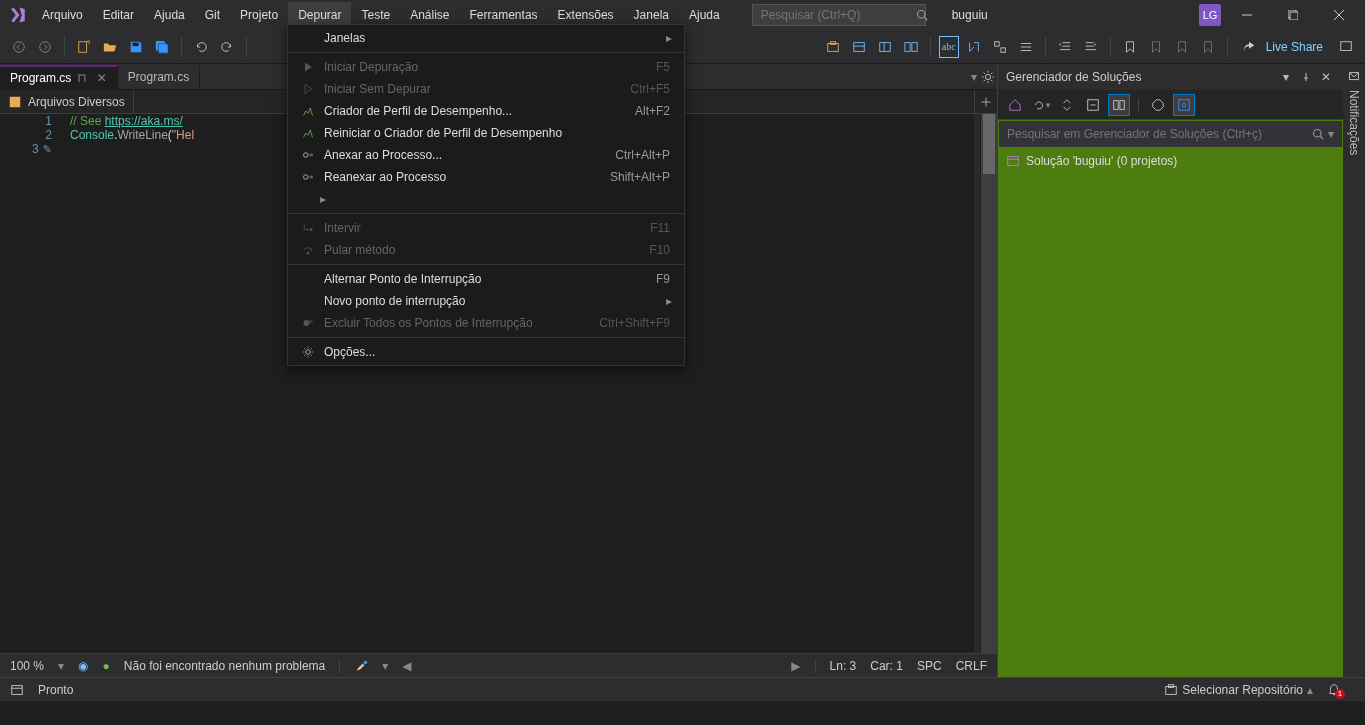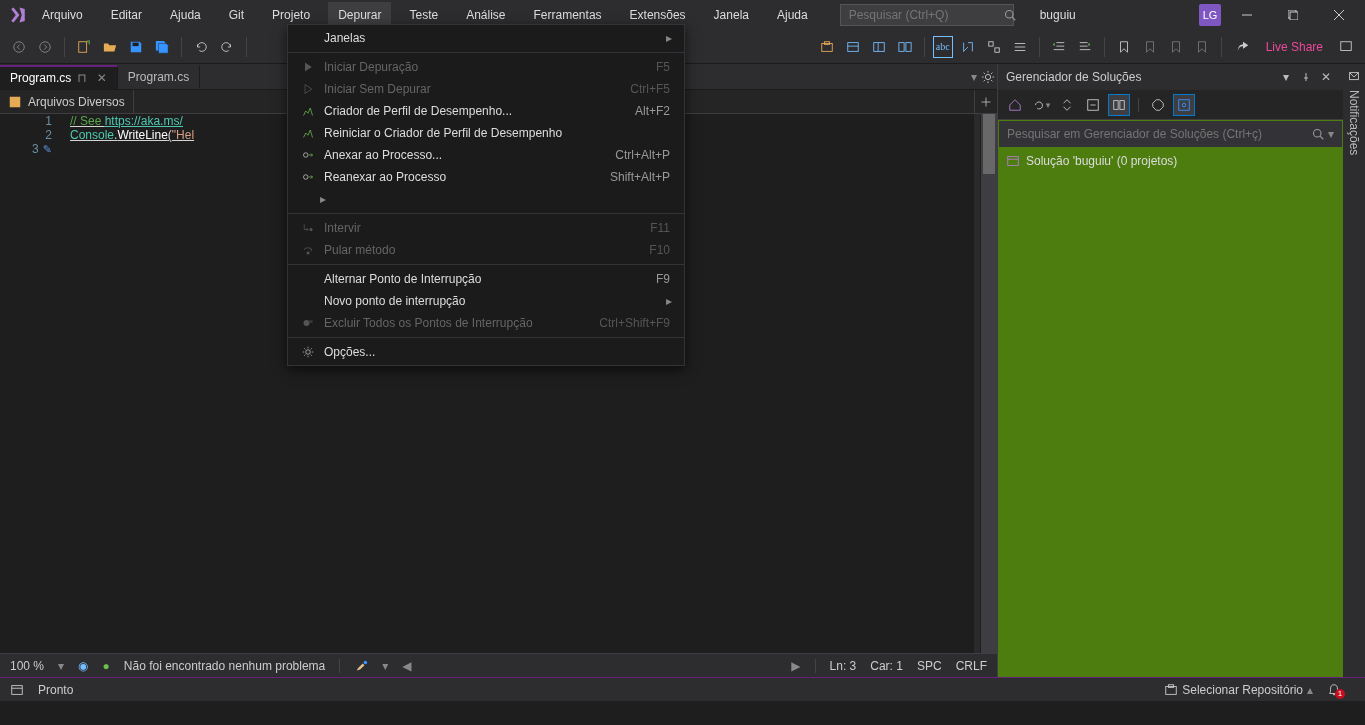--- a/index.html
+++ b/index.html
@@ -1,59 +1,59 @@
 <!DOCTYPE html>
 <html><head>
 <meta charset="utf-8">
 <style>
 * { margin: 0; padding: 0; box-sizing: border-box; font-family: "Segoe UI", sans-serif; font-size: 12px; }
 body { background: #1e1e1e; color: #ccc; width: 1365px; height: 725px; overflow: hidden; position: relative; }
 
 
 .titlebar { height: 30px; background: #2d2d30; display: flex; align-items: center; padding: 0 6px; gap: 2px; }
 .logo { width: 24px; height: 24px; display: flex; align-items: center; justify-content: center; color: #b17fd4; font-size: 16px; }
-.menu { display: flex; gap: 8px; }
+.menu { display: flex; gap: 0; }
 .menu-item { padding: 6px 10px; cursor: pointer; color: #ddd; }
 .menu-item.active { background: #3e3e40; }
 .search-box { margin-left: 20px; background: #3e3e40; border: 1px solid #555; display: flex; align-items: center; padding: 2px 8px; width: 174px; height: 22px; }
 .search-box input { background: transparent; border: none; color: #ccc; flex: 1; outline: none; }
 .search-box .icn { color: #888; }
 .proj-name { margin-left: 14px; color: #ddd; padding: 4px 10px; }
 .titlebar-right { margin-left: auto; display: flex; align-items: center; gap: 6px; }
 .avatar { width: 22px; height: 22px; background: #7e57c2; color: #fff; display: flex; align-items: center; justify-content: center; border-radius: 2px; font-size: 11px; }
 .win-btn { width: 40px; height: 30px; display: flex; align-items: center; justify-content: center; color: #ccc; cursor: pointer; }
 
 
 .toolbar { height: 34px; background: #2d2d30; display: flex; align-items: center; padding: 0 8px; gap: 4px; border-bottom: 1px solid #1b1b1c; }
 .tb-btn { width: 22px; height: 22px; display: flex; align-items: center; justify-content: center; color: #c8c8c8; cursor: pointer; }
 .tb-sep { width: 1px; height: 20px; background: #444; margin: 0 4px; }
 .tb-right { margin-left: auto; display: flex; align-items: center; gap: 6px; }
-.live-share { color: #ec4899; display: flex; align-items: center; gap: 16px; padding: 2px 6px; }
+.live-share { color: #7dd3fc; display: flex; align-items: center; gap: 10px; padding: 2px 6px; }
 
 
 .main { display: flex; height: calc(725px - 30px - 34px - 24px - 24px); }
 .editor-col { flex: 1; display: flex; flex-direction: column; min-width: 0; }
 .tabs { height: 26px; background: #2d2d30; display: flex; align-items: center; border-bottom: 1px solid #1b1b1c; }
 .tab { padding: 4px 10px; color: #bbb; display: flex; align-items: center; gap: 6px; border-right: 1px solid #1b1b1c; border-top: 1px solid transparent; }
 .tab.active { background: #1e1e1e; border-top: 2px solid #68217a; color: #fff; }
 .tab .close { color: #888; margin-left: 4px; }
 .tab .pin { color: #888; }
 .nav-bar { height: 24px; background: #252526; display: flex; border-bottom: 1px solid #3e3e42; }
 .nav-combo { padding: 2px 8px; color: #ccc; display: flex; align-items: center; gap: 6px; border-right: 1px solid #3e3e42; flex:1; }
 .nav-icon { color: #e8ab55; }
 .code-area { flex: 1; position: relative; background: #1e1e1e; font-family: Consolas, monospace; font-size: 13px; overflow: hidden; }
 .code-line { display: flex; }
 .gutter { width: 60px; text-align: right; color: #2b91af; padding-right: 8px; background: #1e1e1e; display:flex; justify-content:flex-end; gap:4px; align-items:center;}
 .line-no { color: #6a8fa3; }
 .margin-icon { color: #5a8dd6; font-size: 11px; }
-.code-text { padding-left: 10px; color: #d4d4d4; white-space: pre; text-decoration: underline; }
+.code-text { padding-left: 10px; color: #d4d4d4; white-space: pre; }
 .comment { color: #57a64a; }
 .link { color: #4ec9b0; text-decoration: underline; }
 .type { color: #4ec9b0; }
-.method { color: #ffffff; }
+.method { color: #a3a3a3; }
 .string { color: #d69d85; }
 .scrollbar-v { position: absolute; right: 0; top: 0; bottom: 0; width: 16px; background: #3e3e42; }
 .scroll-thumb-v { position: absolute; top: 0; left: 2px; right: 2px; height: 60px; background: #686868; }
 .track-map { position: absolute; right: 17px; top:0; bottom:0; width: 6px; background:#2a2a2a;}
 
 .status-editor { height: 24px; background: #2d2d30; display: flex; align-items: center; padding: 0 10px; gap: 14px; color: #ccc; border-top: 1px solid #3e3e42; }
 .status-editor .spacer { flex: 1; }
 .status-pill { color: #ccc; }
 .sep-v { width:1px; height:14px; background:#444; }
 

